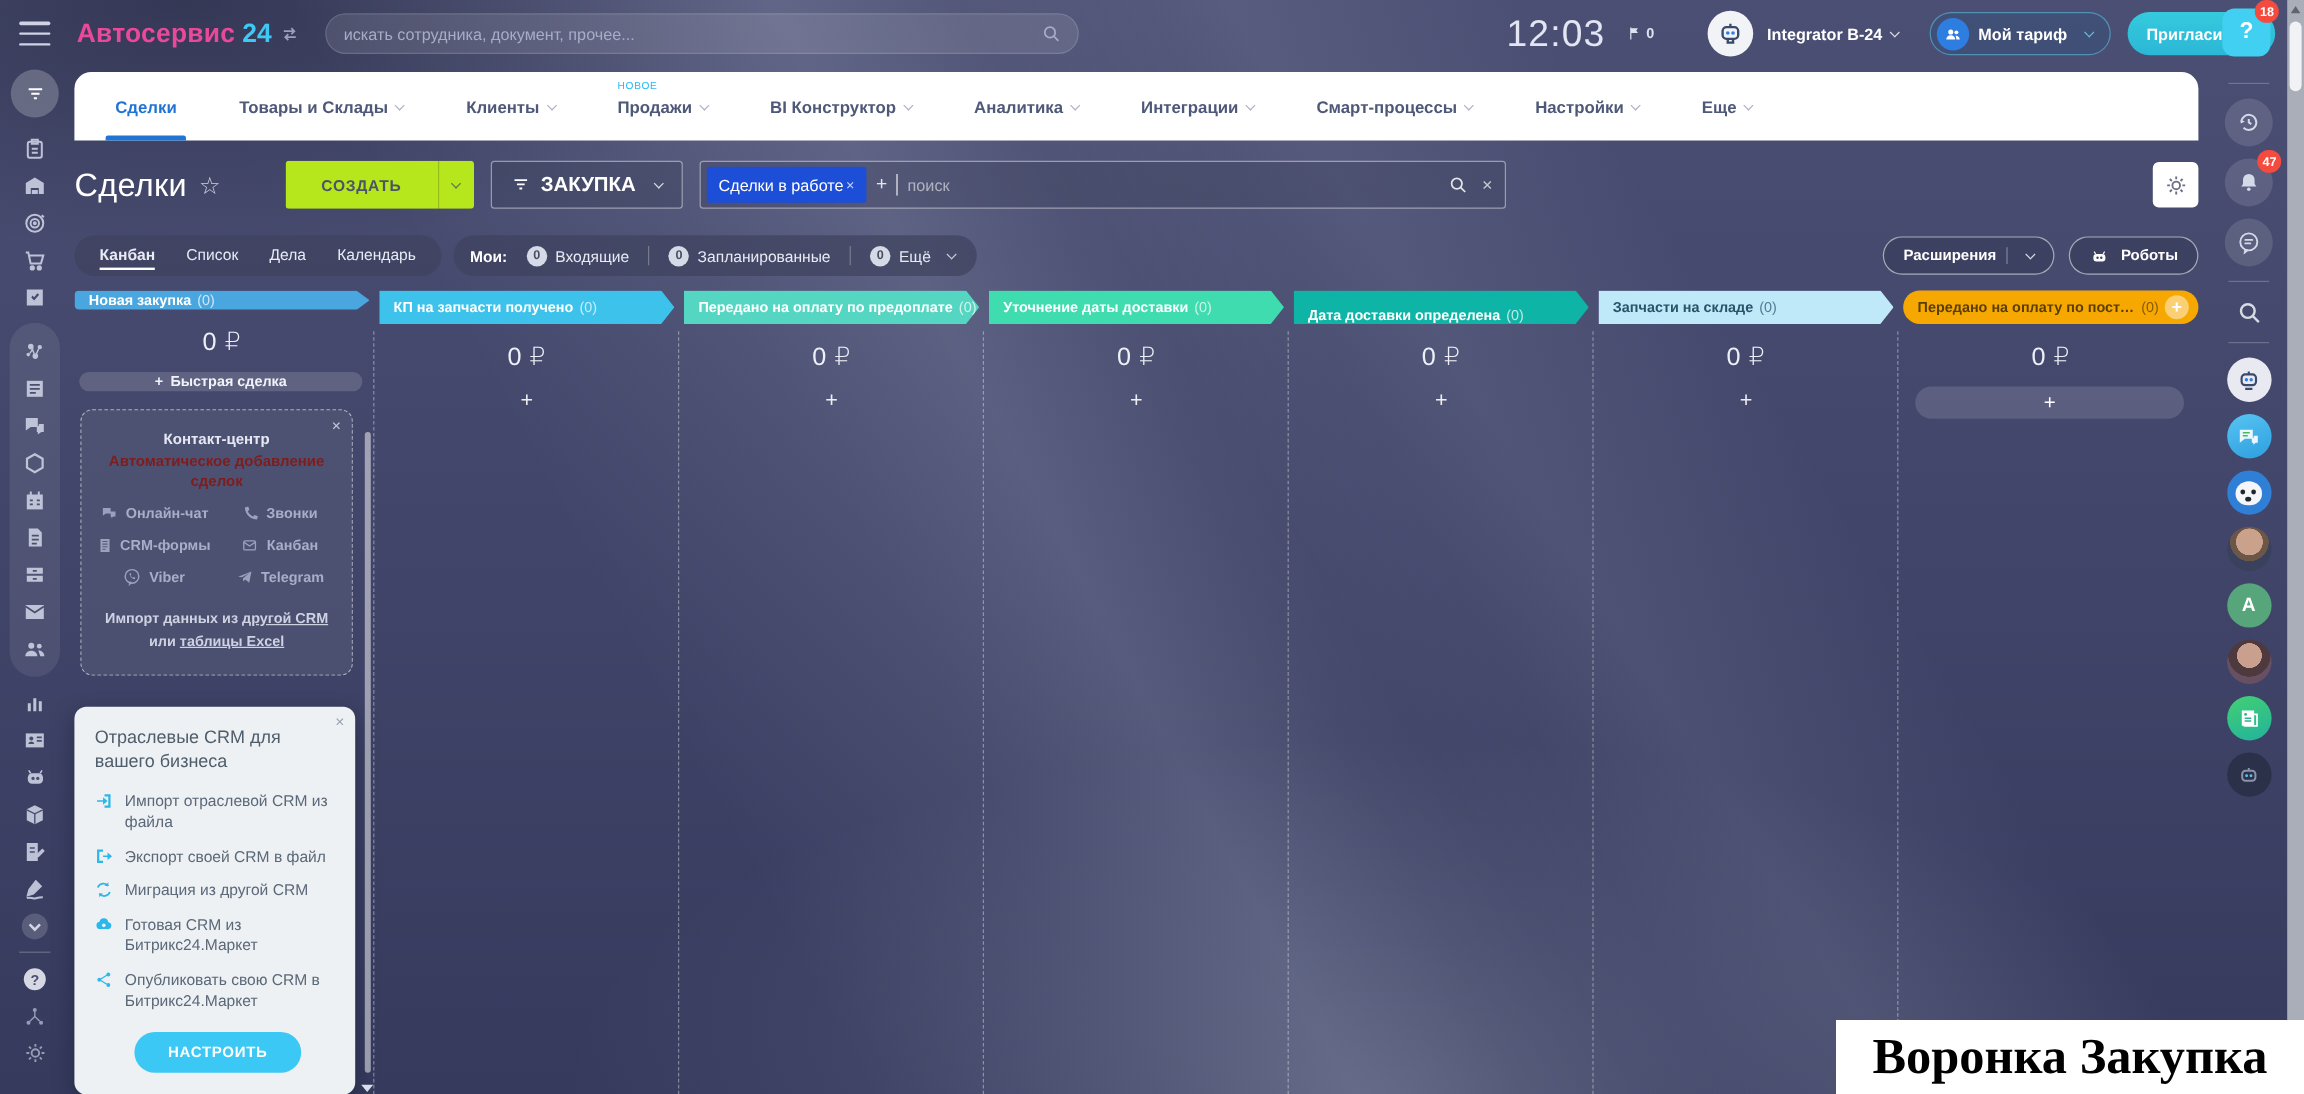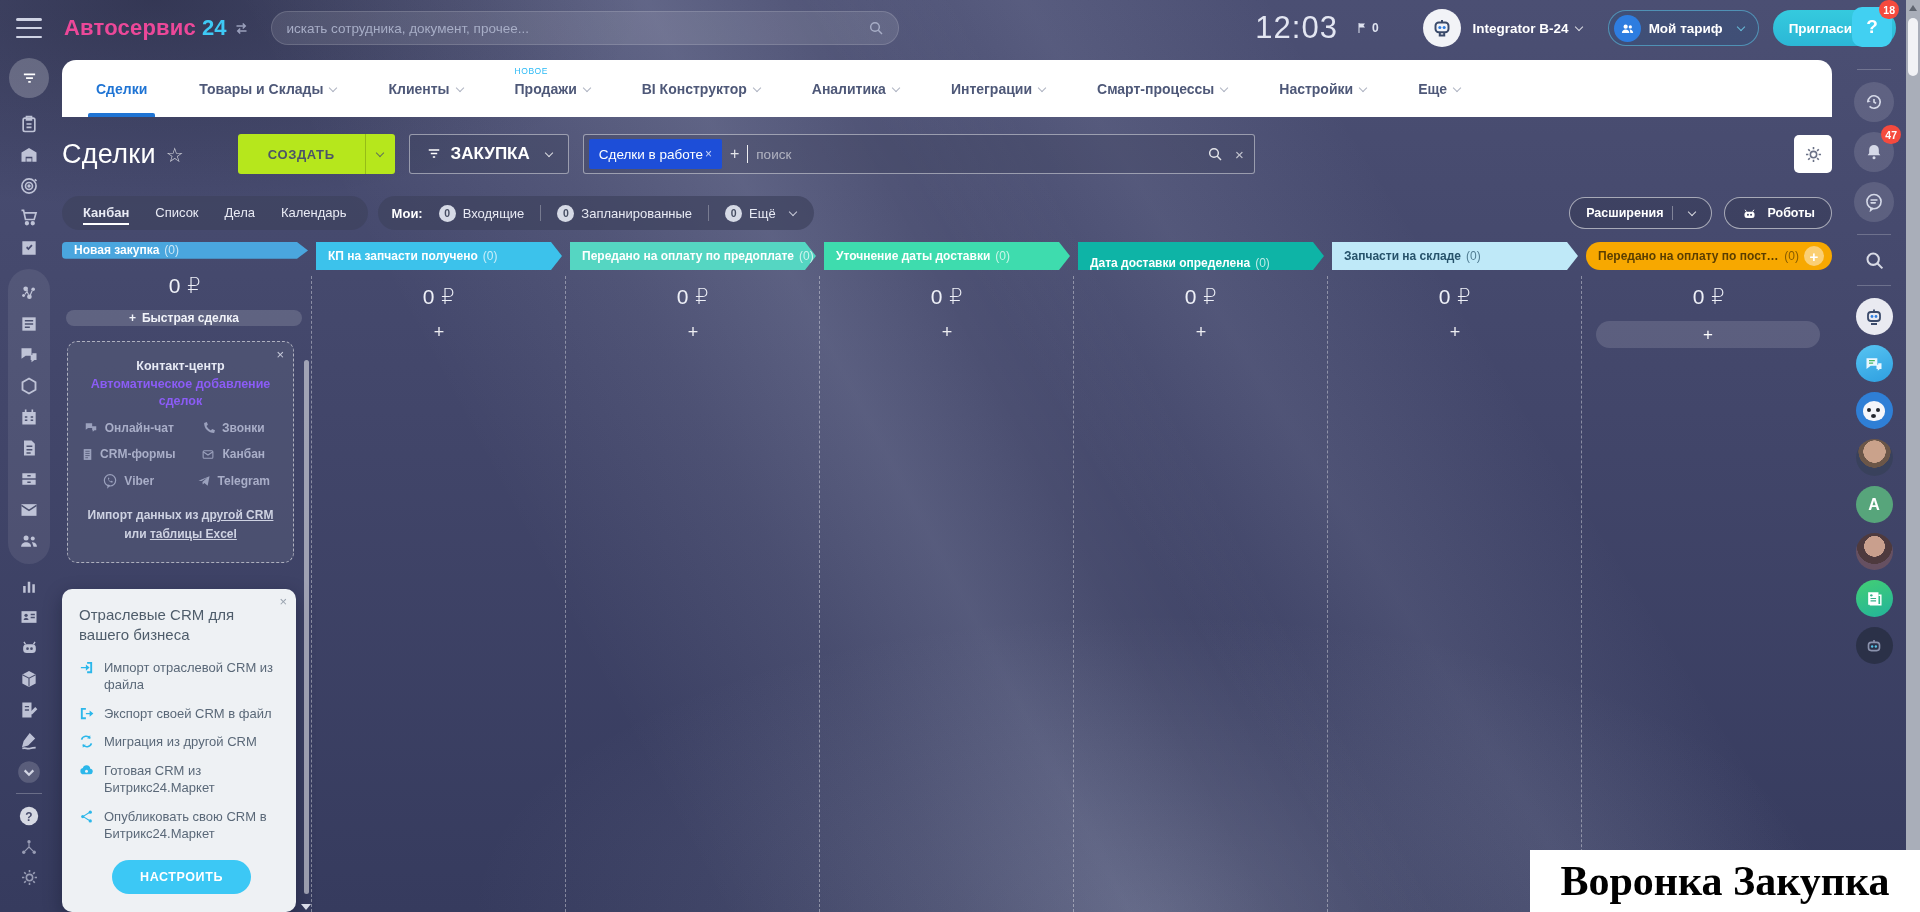--- a/index.html
+++ b/index.html
@@ -85,21 +85,21 @@
   .khead.rounded{clip-path:none;border-radius:14px;padding-right:8px}
   .khead .hplus{margin-left:auto;width:20px;height:20px;border-radius:50%;background:rgba(255,255,255,.45);color:#fff;font-size:15px;display:flex;align-items:center;justify-content:center;cursor:pointer;flex:none}
   .amount{margin-top:15px;text-align:center;font-size:21px;font-weight:300;color:#eef0f7;letter-spacing:.5px}
   .addrow{margin-top:13px;text-align:center;font-size:18px;color:rgba(255,255,255,.9);cursor:pointer;line-height:20px}
   .quick{margin:12px 6px 0 4px;height:27px;border-radius:14px;background:rgba(255,255,255,.15);color:#f1f3f9;font-size:12px;font-weight:bold;display:flex;align-items:center;justify-content:center;gap:6px;cursor:pointer}
   .wideplus{margin:12px 12px 0 10px;height:27px;border-radius:14px;background:rgba(255,255,255,.13);color:#fff;font-size:17px;display:flex;align-items:center;justify-content:center;cursor:pointer}
   
   .w1{position:relative;margin:15px 14px 0 5px;background:rgba(86,91,120,.55);border:1px dashed rgba(255,255,255,.55);border-radius:10px;padding:15px 8px 18px;text-align:center}
   .w1 .close,.w2 .close{position:absolute;top:5px;right:9px;font-size:13px;color:rgba(230,233,244,.8);cursor:pointer}
   .w1 h3{font-size:12.5px;color:#e6e9f4;line-height:1.5}
-  .w1 h4{font-size:12.5px;color:#8b5cf6;line-height:1.4;font-weight:bold}
+  .w1 h4{font-size:12.5px;color:#7f1d1d;line-height:1.4;font-weight:bold}
   .chgrid{margin-top:10px;display:grid;grid-template-columns:1fr 1fr;row-gap:11px;justify-items:center}
   .chan{display:flex;align-items:center;gap:6px;font-size:12px;font-weight:bold;color:#a9aec8;cursor:pointer}
   .chan svg{color:#9ba1bd}
   .w1 .imp{margin-top:17px;font-size:12px;font-weight:bold;color:#ced2e2;line-height:1.6;padding:0 6px}
   .w1 .imp a{color:#ced2e2;text-decoration:underline;cursor:pointer}
   
   .w2{position:relative;margin:26px 12px 0 0;background:#eef1f4;border-radius:10px;padding:16px 12px 16px 17px;box-shadow:0 6px 18px rgba(10,12,30,.35)}
   .w2 .close{color:#98a2ae}
   .w2 h3{font-size:15px;font-weight:400;color:#4f5d6b;line-height:1.35;padding-right:14px}
   .w2 ul{list-style:none;margin-top:13px;display:flex;flex-direction:column;gap:11px}

